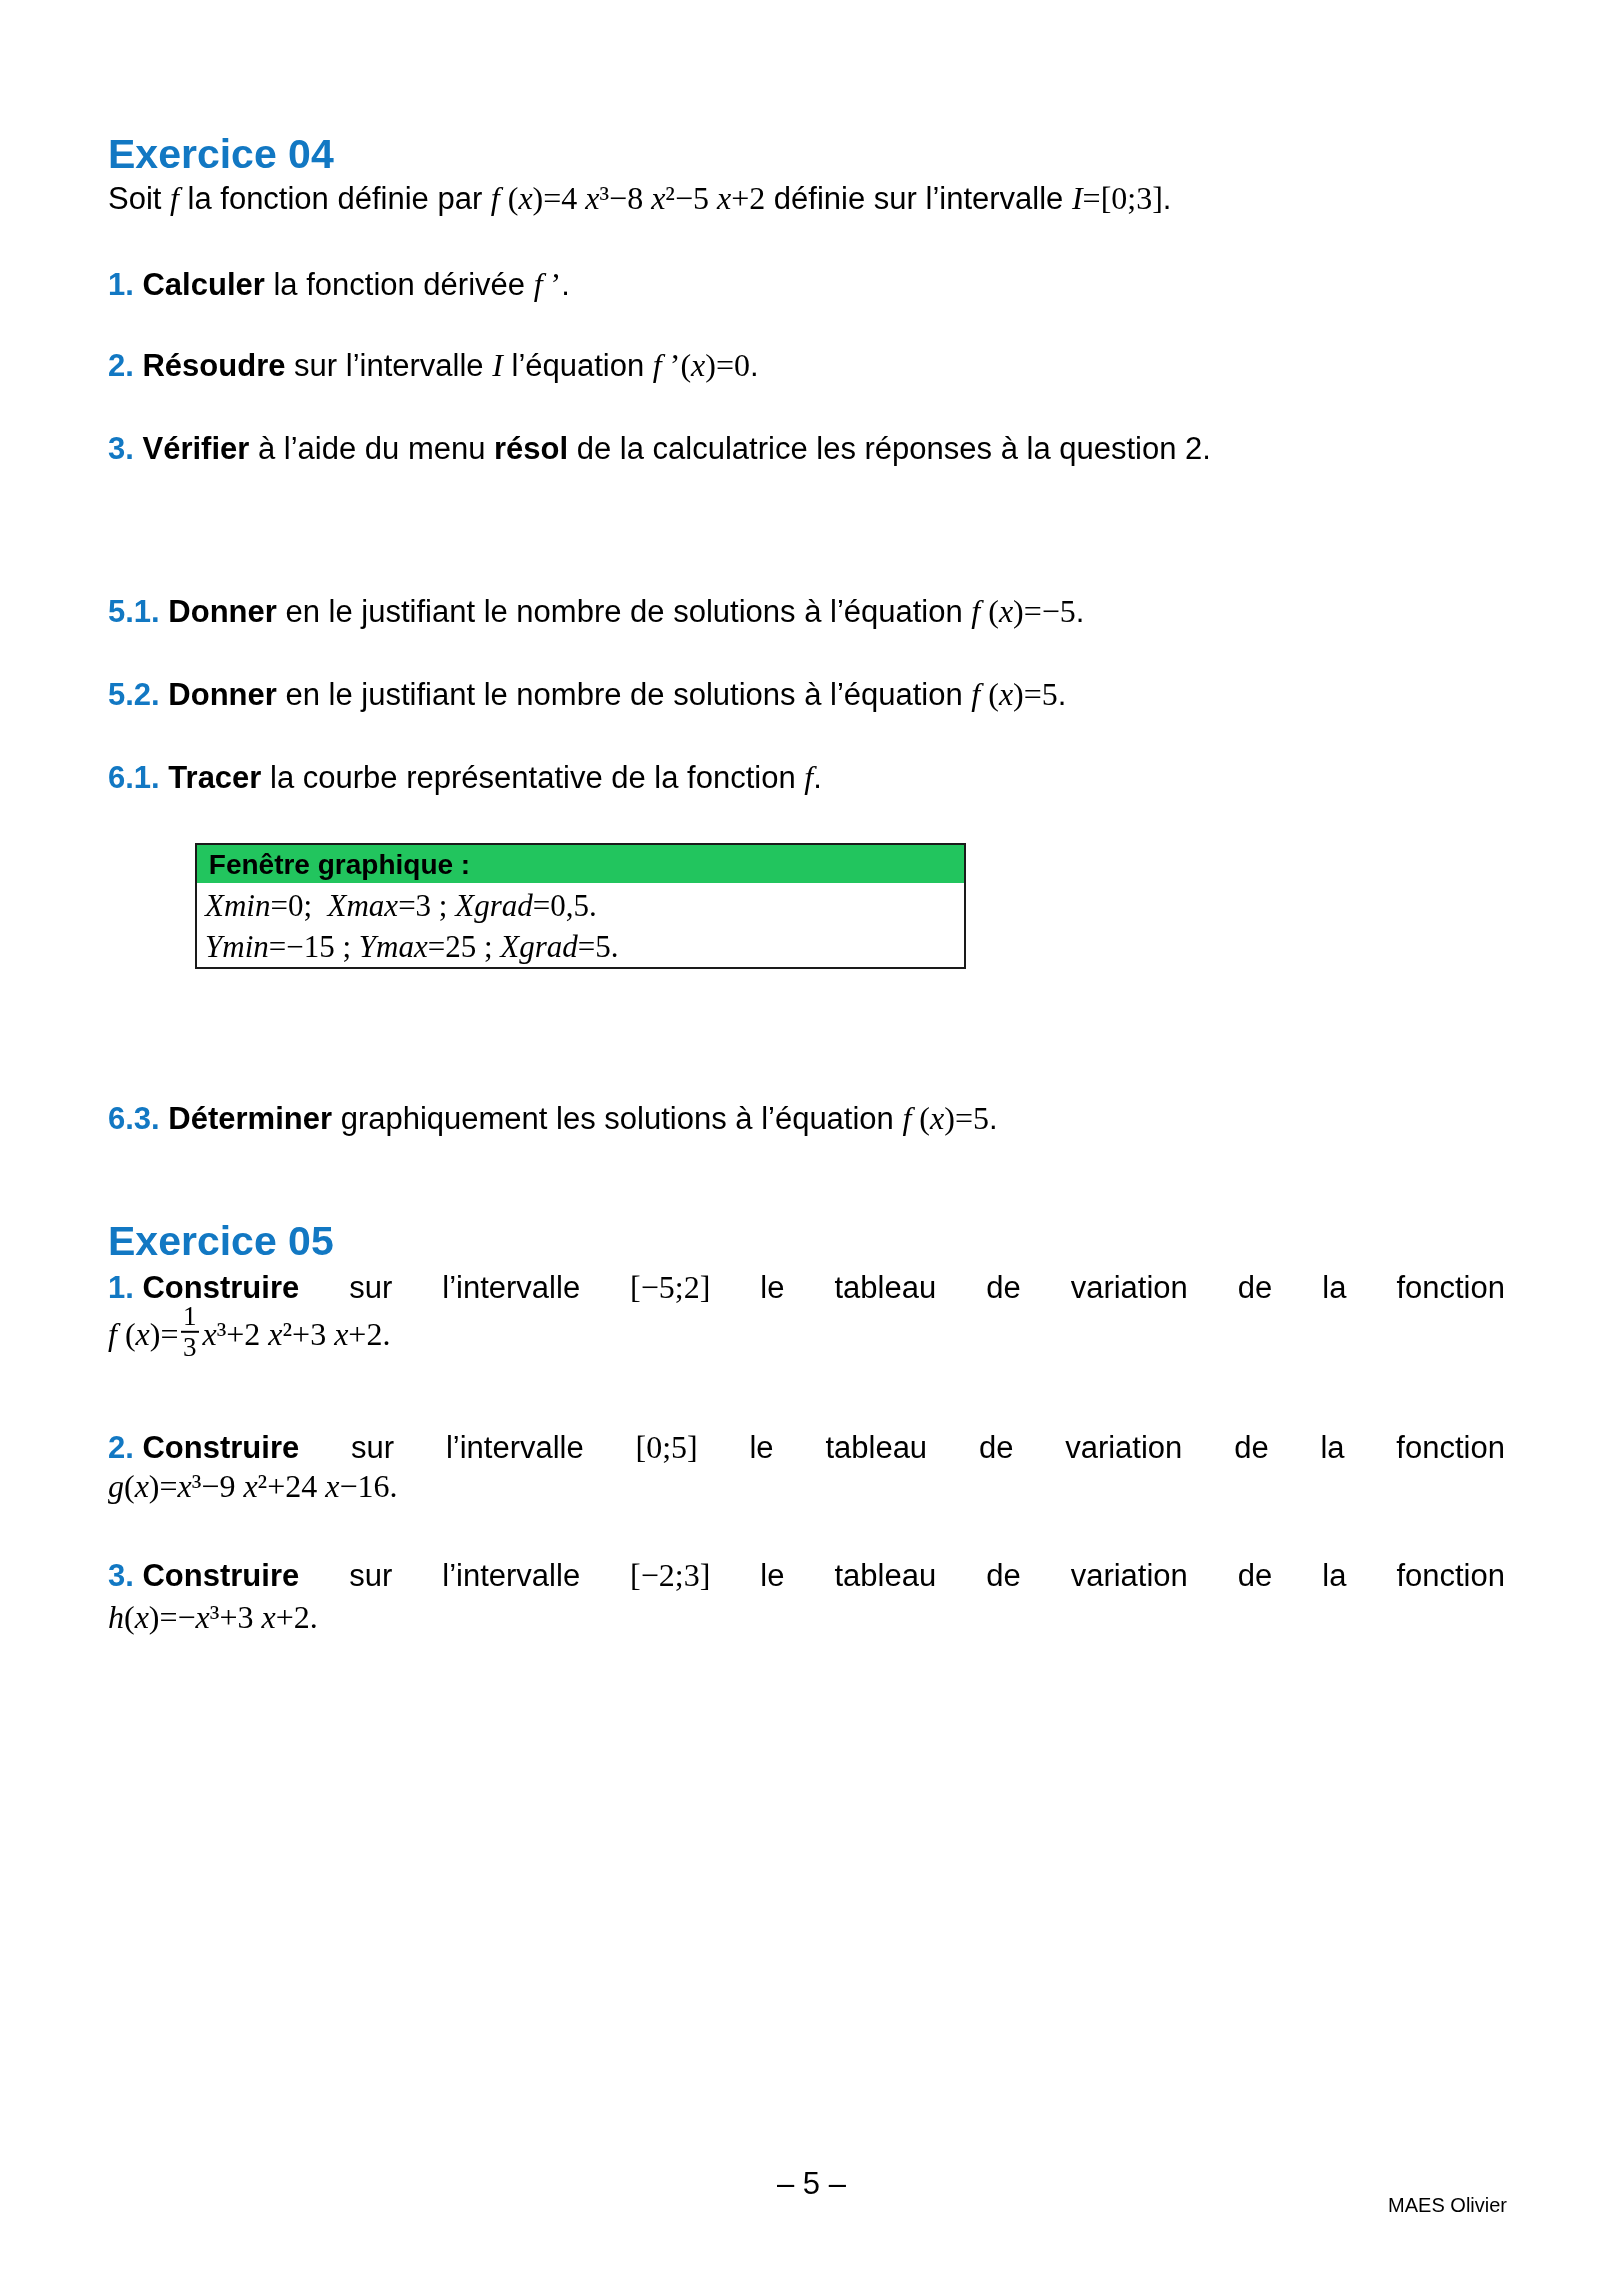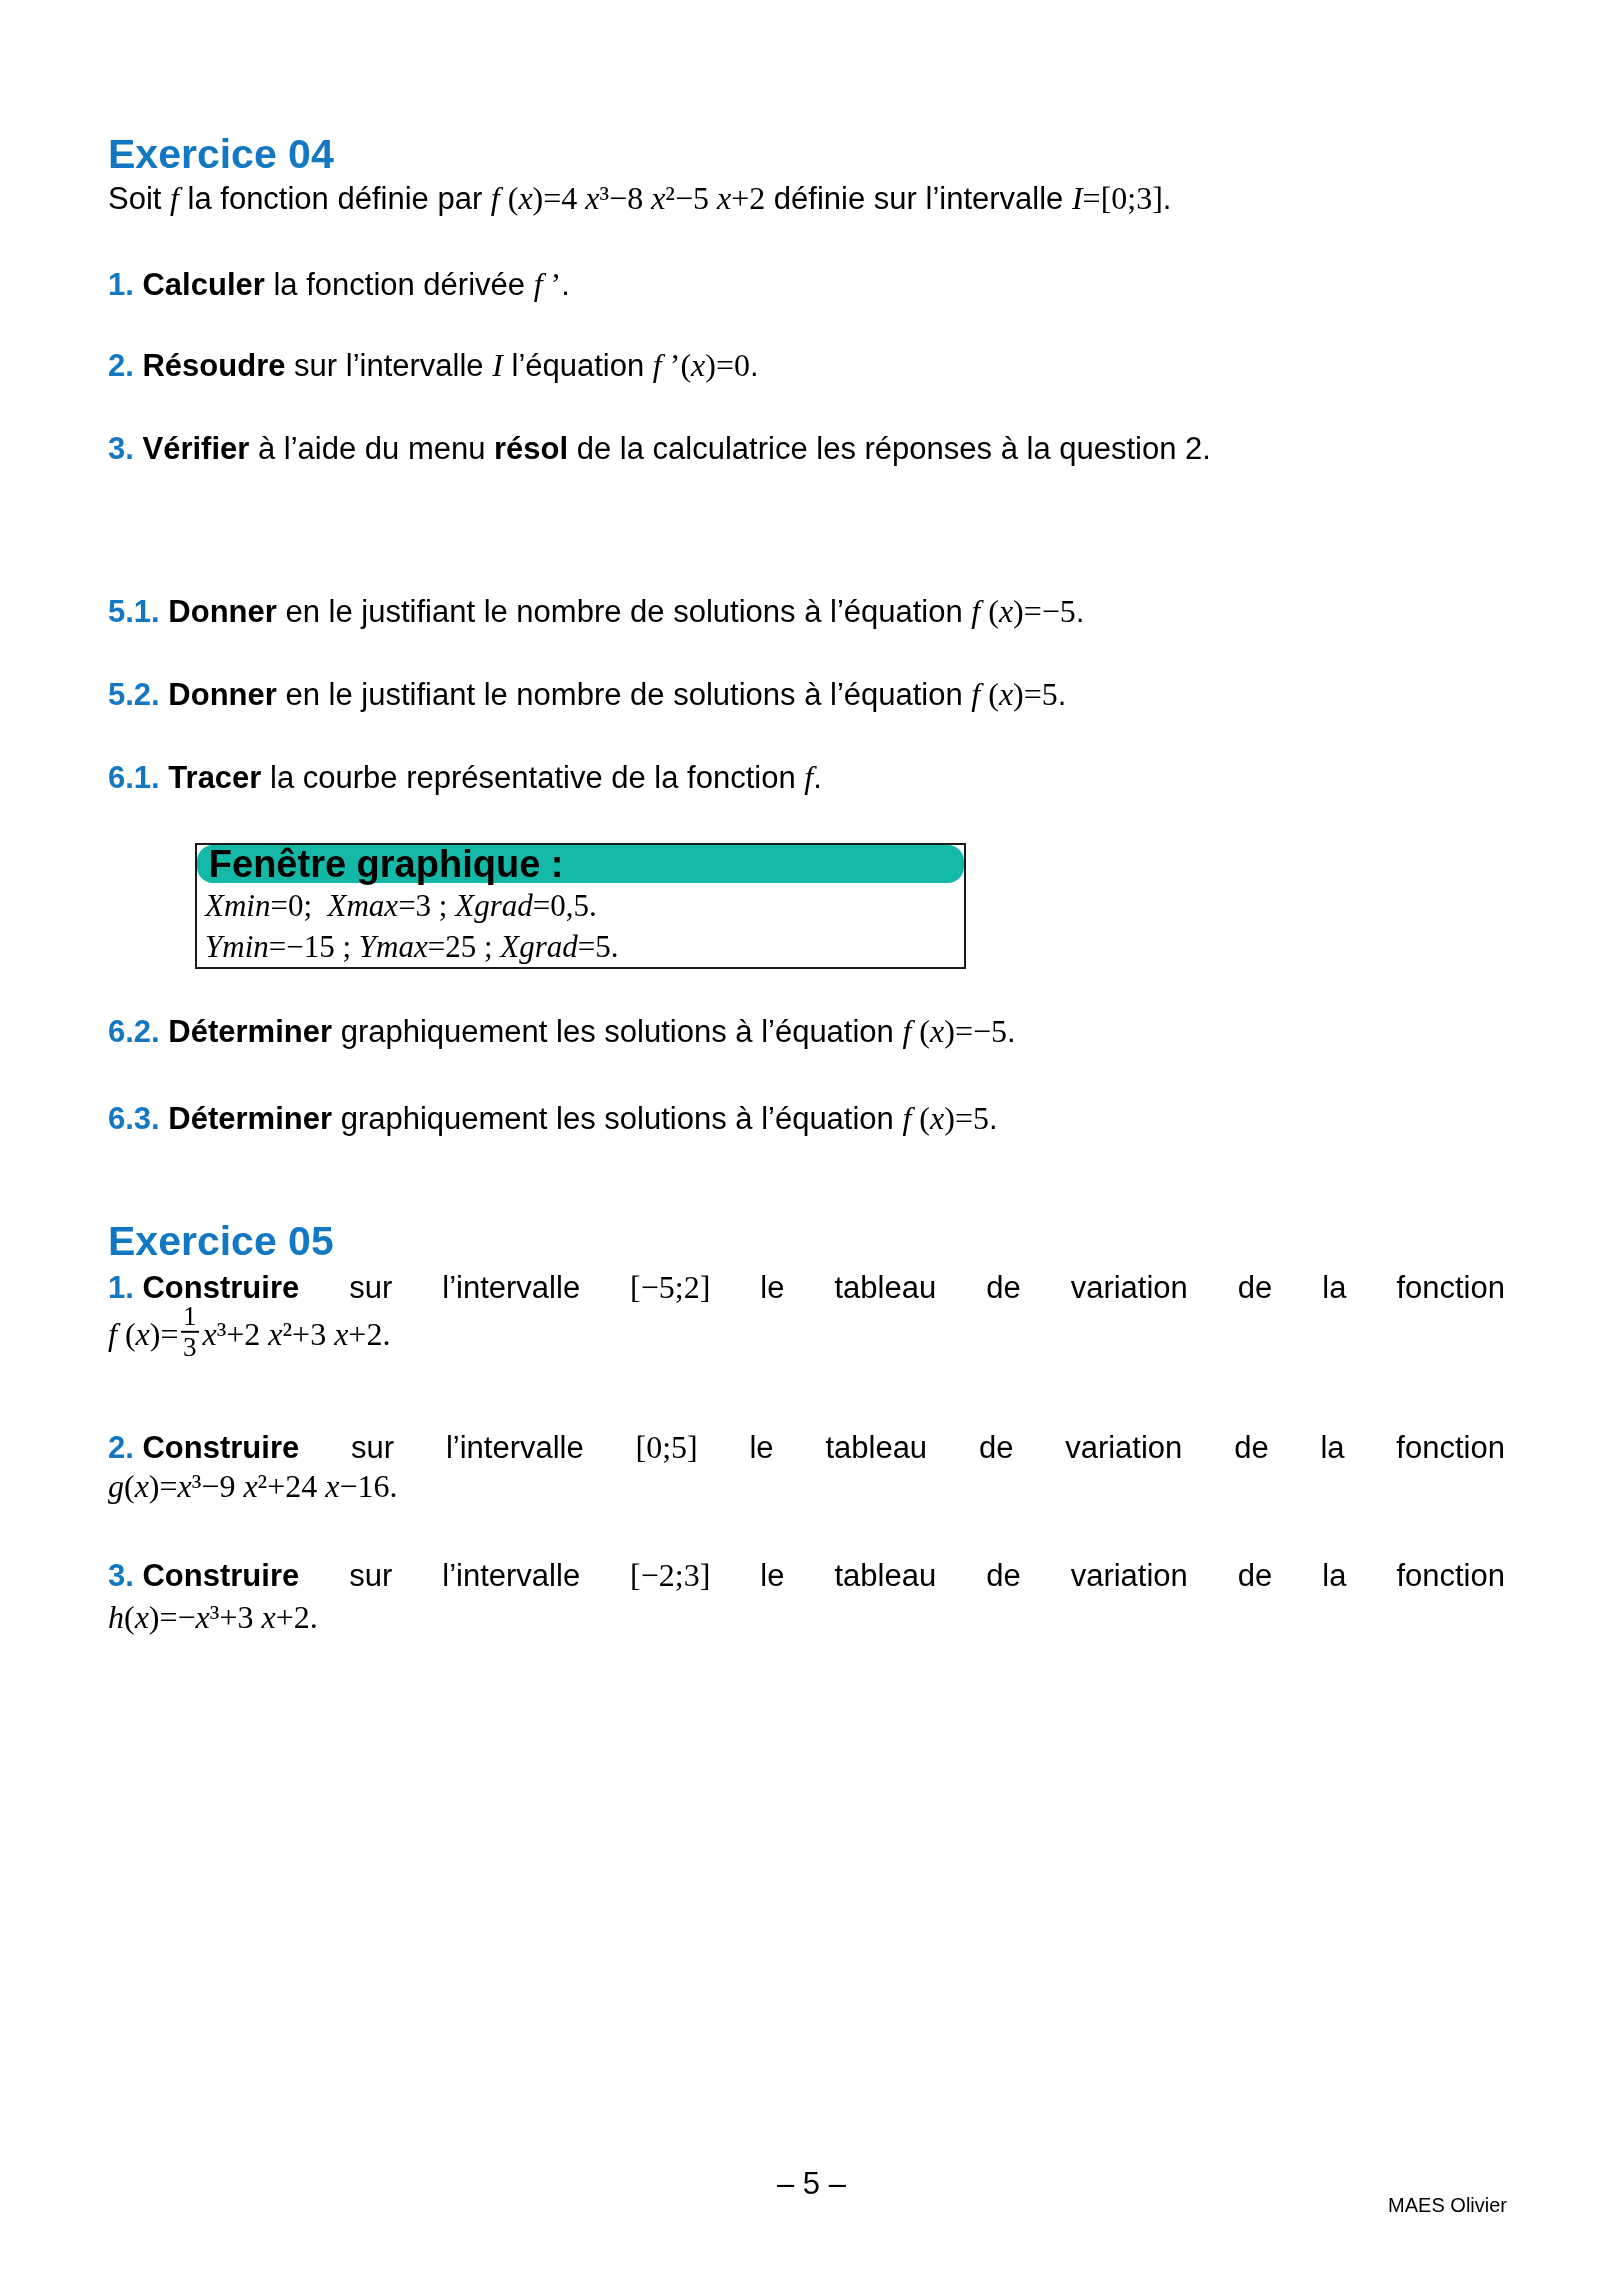--- a/index.html
+++ b/index.html
@@ -32,23 +32,23 @@
     font-size:31px;line-height:39px;
   }
   .jline span{white-space:nowrap;}
   
   .fen-box{
     left:195px;top:843px;width:771px;height:126px;
     border:2px solid #1a1a1a;box-sizing:border-box;
     background:#fff;
   }
   .fen-head{
-    background:#14b8a6;
+    background:#22c55e;
     height:37px;padding:1.3px 0 0 11.8px;
-    font-size:38px;font-weight:700;line-height:37px;white-space:nowrap;border-radius:16px;
+    font-size:28px;font-weight:700;line-height:37px;white-space:nowrap;
   }
   .fen-line{
     padding-left:8px;margin-top:2.6px;
     font-size:31px;line-height:39px;white-space:nowrap;
   }
   
   .frac{
     display:inline-flex;flex-direction:column;align-items:center;
     vertical-align:middle;transform:translateY(-5.2px);
     font-family:"Liberation Serif",serif;
@@ -81,21 +81,20 @@
   <div class="abs line" style="top:592px"><span class="num">5.1.</span> <b>Donner</b> en le justifiant le nombre de solutions à l’équation <span class="math"><i>f</i> (<i>x</i>)=−5</span>.</div>
   <div class="abs line" style="top:675px"><span class="num">5.2.</span> <b>Donner</b> en le justifiant le nombre de solutions à l’équation <span class="math"><i>f</i> (<i>x</i>)=5</span>.</div>
   <div class="abs line" style="top:758px"><span class="num">6.1.</span> <b>Tracer</b> la courbe représentative de la fonction <span class="math"><i>f</i></span>.</div>
 
   <div class="abs fen-box">
     <div class="fen-head">Fenêtre graphique :</div>
     <div class="fen-line math"><i>Xmin</i>=0;&nbsp; <i>Xmax</i>=3 ; <i>Xgrad</i>=0,5.</div>
     <div class="fen-line math"><i>Ymin</i>=−15 ; <i>Ymax</i>=25 ; <i>Xgrad</i>=5.</div>
   </div>
 
-  <div class="abs line" style="top:1012px"><span class="num">6.2.</span> <b>Déterminer</b> graphiquement les solutions à l’équation <span class="math"><i>f</i> (<i>x</i>)=−5</span>.</div>
   <div class="abs line" style="top:1099px"><span class="num">6.3.</span> <b>Déterminer</b> graphiquement les solutions à l’équation <span class="math"><i>f</i> (<i>x</i>)=5</span>.</div>
 
   <div class="abs h-title" style="top:1222px">Exercice 05</div>
 
   <div class="abs jline" style="top:1268px">
       <span><span class="num">1.</span>&nbsp;<b>Construire</b></span>
       <span>sur</span>
       <span>l’intervalle</span>
       <span class="math">[−5;2]</span>
       <span>le</span>

